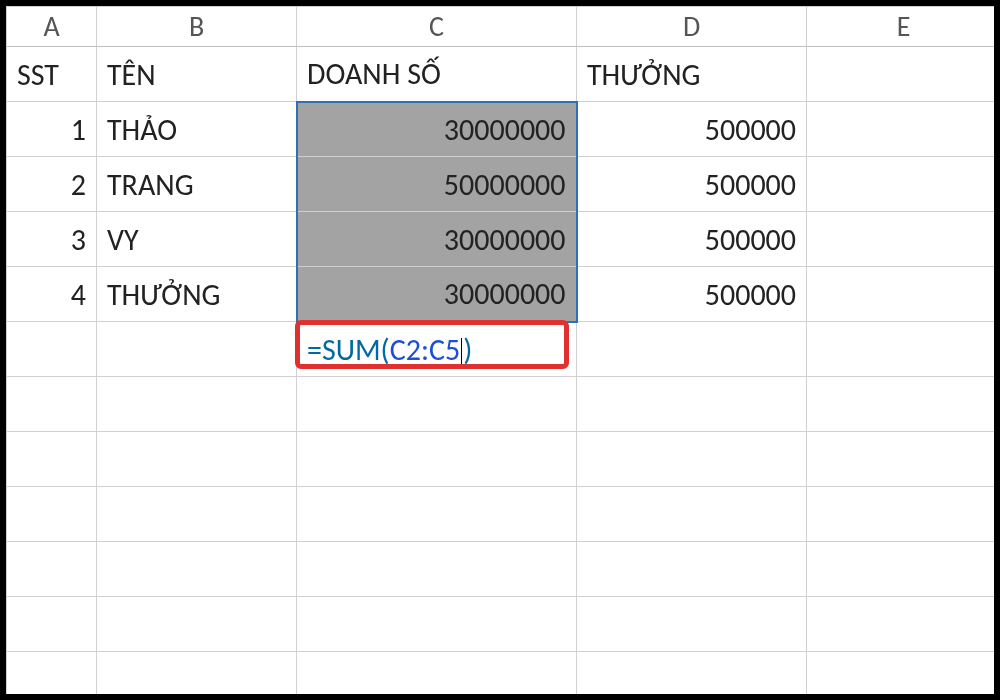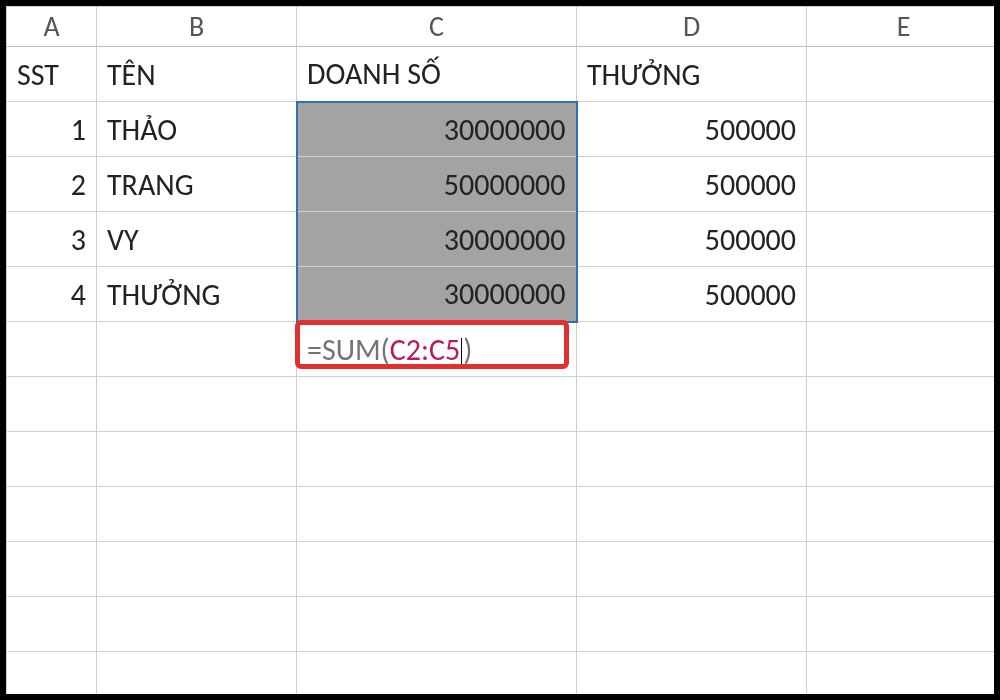--- a/index.html
+++ b/index.html
@@ -63,22 +63,22 @@
     border: 5px solid #e03030;
     border-radius: 6px;
     pointer-events: none;
   }
   
   .formula-cell {
     font-size: 30px;
     text-align: left;
     white-space: nowrap;
   }
-  .formula-cell .func { color: #737373; }
-  .formula-cell .rng  { color: #be185d; }
+  .formula-cell .func { color: #0369a1; }
+  .formula-cell .rng  { color: #1d4ed8; }
   .formula-cell .cursor {
     display: inline-block;
     width: 1px;
     height: 30px;
     background: #000;
     vertical-align: middle;
     margin: 0 1px;
   }
 </style>
 </head>

